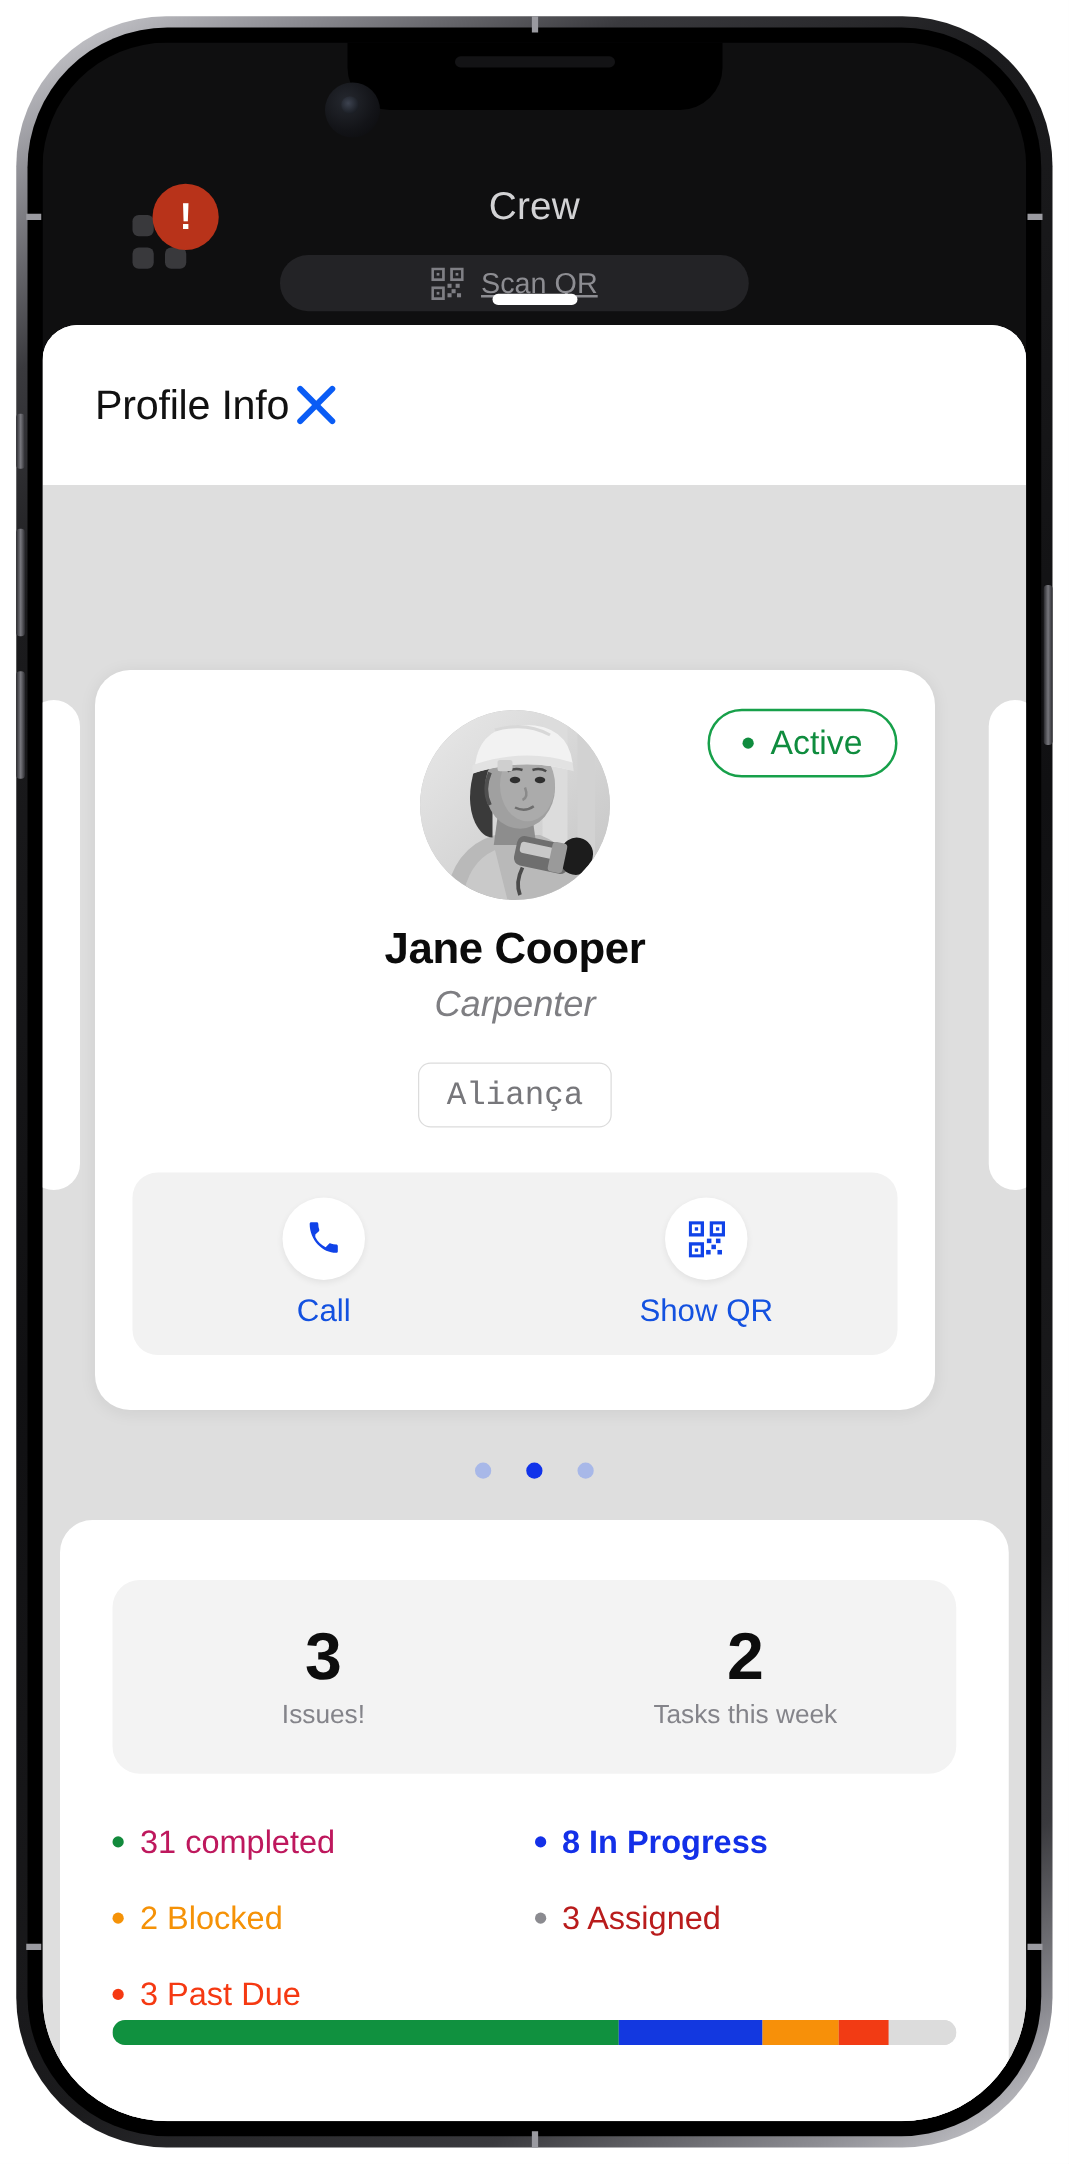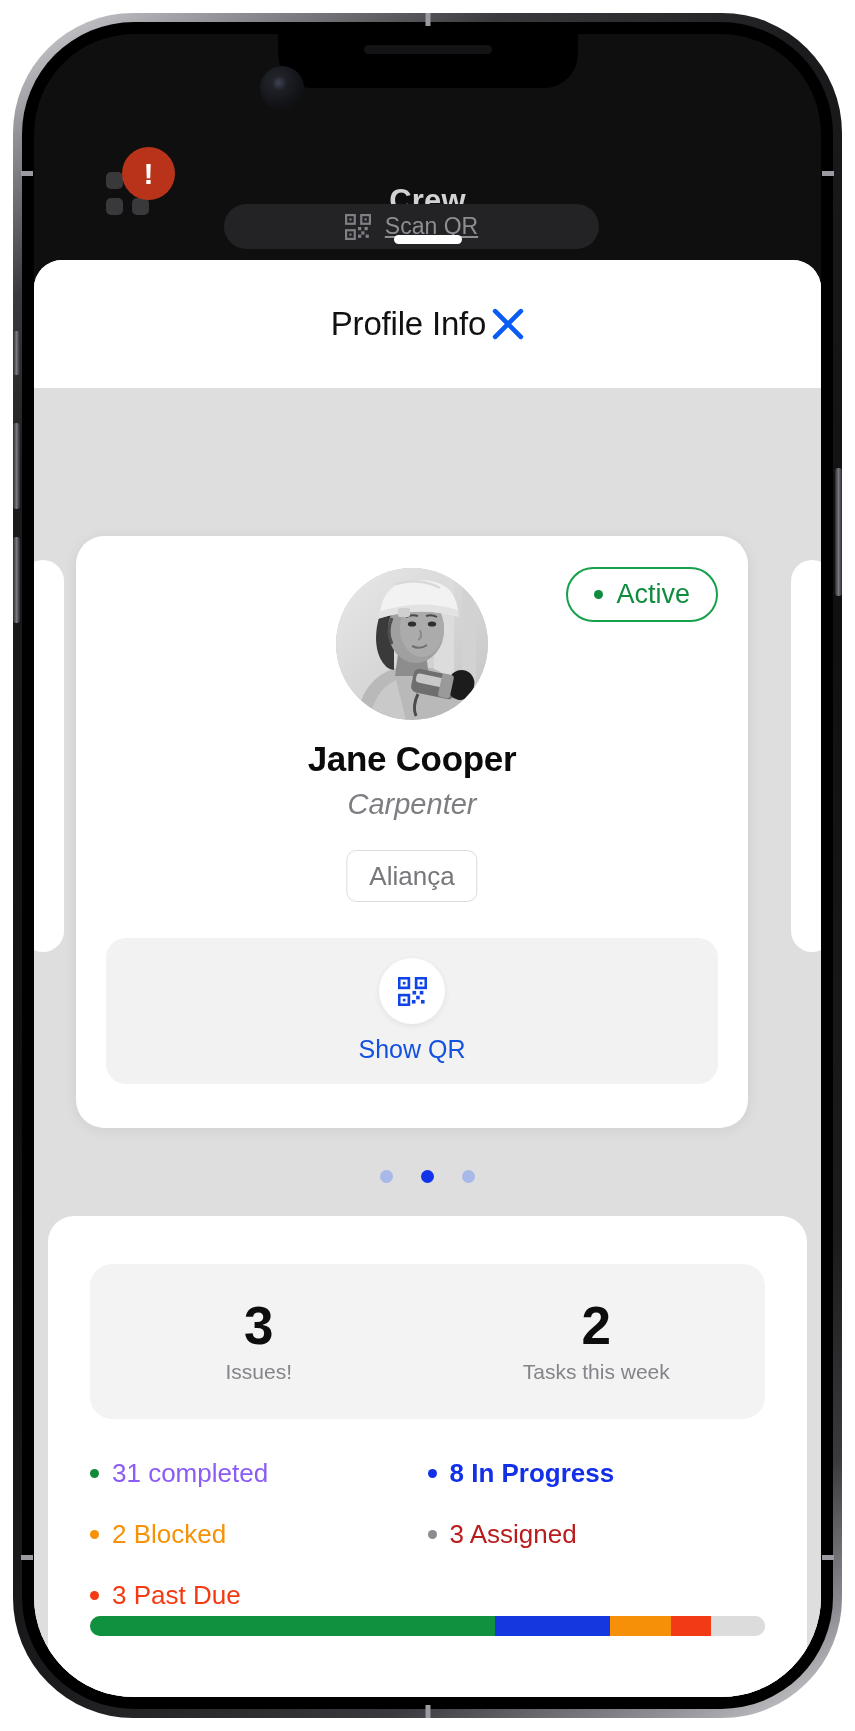--- a/index.html
+++ b/index.html
@@ -70,23 +70,22 @@
   }
 
   
   .app-bg {
     position: absolute; inset: 0;
     background: #0f0f10;
   }
   .app-header { position: absolute; left: 0; right: 0; top: 0; height: 250px; }
   .nav-title {
     position: absolute; left: 0; right: 0; top: 113px;
-    text-align: center; color: #d2d2d4; font-size: 31px; font-weight: 700;
+    text-align: center; color: #d2d2d4; font-size: 31px; font-weight: 400;
     letter-spacing: .2px;
-    margin-top: 36px;
   }
   .alert-badge {
     position: absolute; left: 88px; top: 113px;
     width: 53px; height: 53px; border-radius: 50%;
     background: #b8331a; color: #fff; display: flex; align-items: center; justify-content: center;
     font-size: 30px; font-weight: 700; line-height: 1;
     z-index: 3;
   }
   .grid-icon { position: absolute; left: 72px; top: 138px; width: 44px; height: 44px; z-index: 2; }
   .grid-icon i {
@@ -111,21 +110,21 @@
   }
 
   
   .sheet {
     position: absolute; left: 0; right: 0; top: 226px; bottom: 0;
     background: #ffffff; border-radius: 28px 28px 0 0;
     overflow: hidden;
   }
   .sheet-header {
     position: relative; height: 128px;
-    display: flex; align-items: center; justify-content: center;
+    display: flex; align-items: center; justify-content: flex-start;
     padding: 0 36px 0 42px; background: #fff;
   }
   .sheet-title { font-size: 33px; color: #111; font-weight: 400; letter-spacing: -.2px; }
   .close-x { width: 44px; height: 44px; cursor: pointer; }
 
   .sheet-body {
     position: absolute; left: 0; right: 0; top: 128px; bottom: 0;
     background: #dedede;
   }
 
@@ -167,21 +166,21 @@
   }
   .person-role {
     position: absolute; left: 0; right: 0; top: 252px;
     text-align: center; font-size: 29px; color: #7e7e82; font-weight: 400; font-style: italic;
   }
   .company-chip {
     position: absolute; left: 50%; transform: translateX(-50%); top: 314px;
     min-width: 104px; height: 52px; padding: 0 22px;
     border: 1.5px solid #dcdcdc; border-radius: 10px;
     display: flex; align-items: center; justify-content: center;
-    font-size: 26px; color: #77777b; background: #fff;
+    font-size: 26px; color: #77777b; background: #fff; font-family: Liberation Mono, monospace;
   }
 
   .actions {
     position: absolute; left: 30px; right: 30px; top: 402px; height: 146px;
     background: #f2f2f2; border-radius: 20px;
     display: flex; align-items: center; justify-content: space-around;
   }
   .action {
     display: flex; flex-direction: column; align-items: center; gap: 11px;
     cursor: pointer; width: 138px;
@@ -345,20 +344,28 @@
                     </g>
                   </svg>
                 </div>
 
                 <div class="person-name">Jane Cooper</div>
                 <div class="person-role">Carpenter</div>
                 <div class="company-chip">Aliança</div>
 
                 <div class="actions">
 
+                  <div class="action">
+                    <span class="circle">
+                      <svg viewBox="0 0 24 24" width="30" height="30" fill="#1043e8">
+                        <path d="M6.6 10.8c1.4 2.8 3.8 5.1 6.6 6.6l2.2-2.2c.3-.3.7-.4 1-.2 1.2.4 2.4.6 3.6.6.6 0 1 .4 1 1V20c0 .6-.4 1-1 1C11.3 21 3 12.7 3 2.5c0-.6.4-1 1-1h3.5c.6 0 1 .4 1 1 0 1.3.2 2.5.6 3.6.1.4 0 .8-.2 1.1l-2.3 2.1z"></path>
+                      </svg>
+                    </span>
+                    <span class="label">Call</span>
+                  </div>
 
 
                   <div class="action">
                     <span class="circle">
                       <svg viewBox="0 0 24 24" width="29" height="29" fill="#1043e8">
                         <rect x="1" y="1" width="8" height="8" fill="none" stroke="#1043e8" stroke-width="2.2"></rect>
                         <rect x="4" y="4" width="2.2" height="2.2"></rect>
                         <rect x="15" y="1" width="8" height="8" fill="none" stroke="#1043e8" stroke-width="2.2"></rect>
                         <rect x="18" y="4" width="2.2" height="2.2"></rect>
                         <rect x="1" y="15" width="8" height="8" fill="none" stroke="#1043e8" stroke-width="2.2"></rect>
@@ -392,21 +399,21 @@
                 </div>
                 <div class="stat">
                   <span class="num">2</span>
                   <span class="cap">Tasks this week</span>
                 </div>
               </div>
 
               <div class="legend">
                 <div class="legend-item">
                   <span class="bdot" style="background: rgb(18, 138, 60);"></span>
-                  <span style="color: #8b5cf6;">31 completed</span>
+                  <span style="color: #be185d;">31 completed</span>
                 </div>
                 <div class="legend-item">
                   <span class="bdot" style="background: rgb(19, 48, 232);"></span>
                   <span style="color: rgb(19, 48, 232); font-weight: bold;">8 In Progress</span>
                 </div>
                 <div class="legend-item">
                   <span class="bdot" style="background: rgb(245, 146, 7);"></span>
                   <span style="color: rgb(245, 146, 7);">2 Blocked</span>
                 </div>
                 <div class="legend-item">

